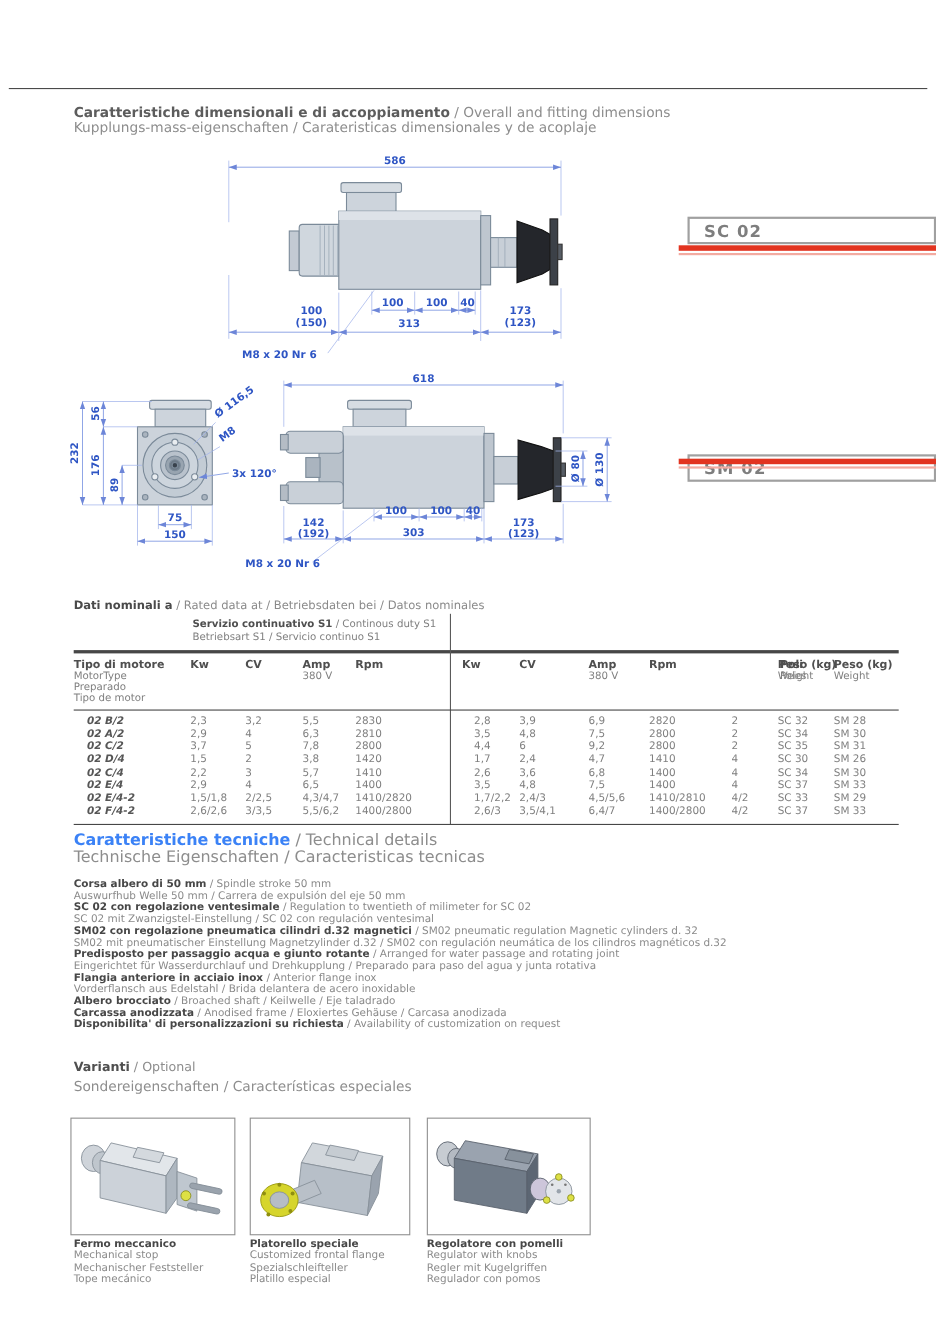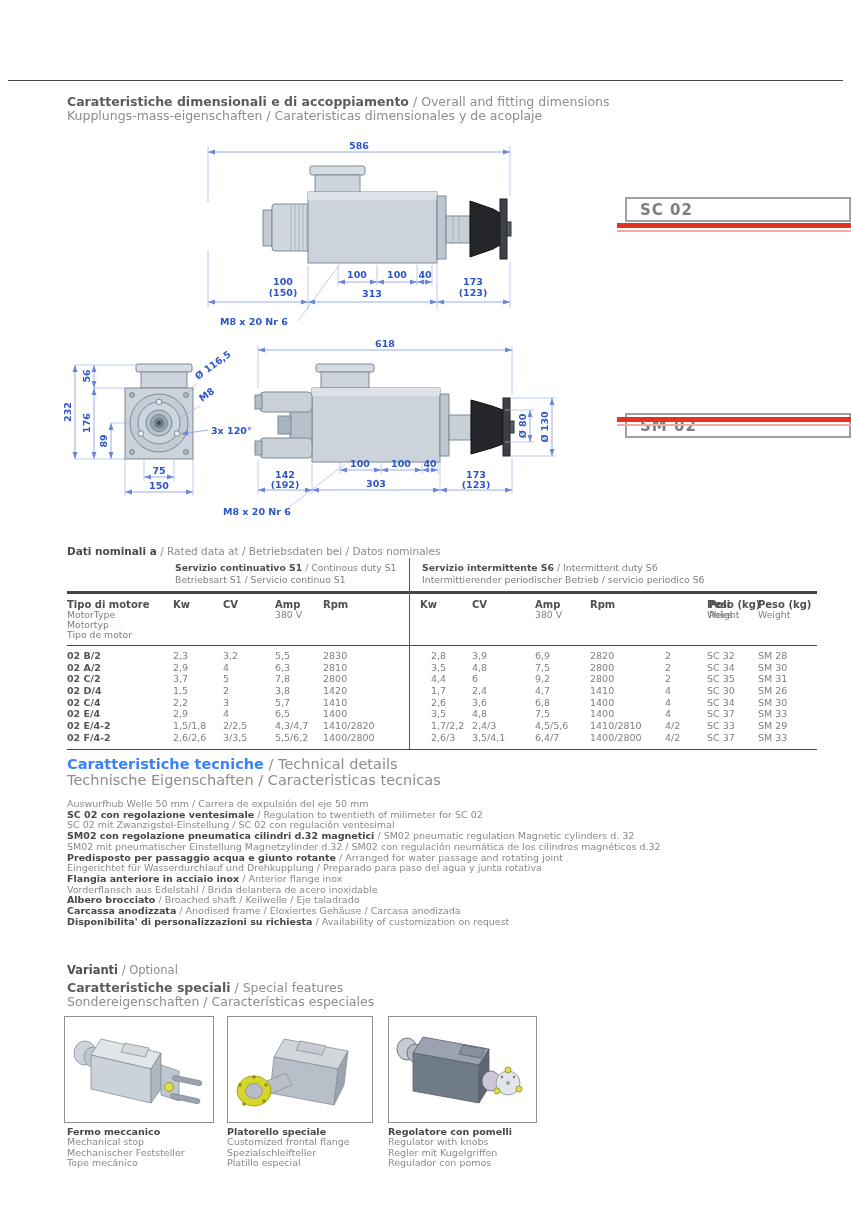--- a/index.html
+++ b/index.html
@@ -28,21 +28,21 @@
   .tbl .ttl b{color:#4a4a4a;}
   .grp{position:absolute;line-height:11.5px;font-size:9.3px;}
   .grp b{color:#4f4f4f;}
   .rule{position:absolute;background:#474747;}
   .vd{position:absolute;width:1px;background:#5a5a5a;}
   .colh{position:absolute;line-height:10px;font-size:9.3px;}
   .colh b{color:#4f4f4f;font-size:10px;}
   .rows{position:absolute;top:105px;left:0;width:750px;}
   .r{position:relative;height:11.7px;}
   .r span{position:absolute;top:0;white-space:nowrap;}
-  .m{left:0;font-weight:bold;color:#565656;}
+  .m{left:12px;font-weight:bold;color:#565656;font-style:italic;}
   .k1{left:106px}.v1{left:156px}.a1{left:208px}.p1{left:256px}
   .k2{left:364px}.v2{left:405px}.a2{left:468px}.p2{left:523px}
   .pl{left:598px}.scw{left:640px}.smw{left:691px}
   
   .tech{position:absolute;left:67px;top:799px;font-size:9.5px;line-height:10.7px;color:#8a8a8a;width:640px;}
   .tech b{color:#474747;}
   .vline{font-size:11.5px;color:#8d8d8d;}
   .vline b{color:#4f4f4f;}
   
   .feat-box{position:absolute;box-sizing:border-box;width:150px;height:107px;border:1px solid #8f8f8f;background:#fff;}
@@ -195,31 +195,27 @@
   <div class="redbar2" style="left:617px;top:424px;width:234px;"></div>
 
   <div class="tbl">
     <div class="ttl">
       <b>Dati nominali a</b><span> /  Rated data at /  Betriebsdaten bei /  Datos nominales</span>
     </div>
     <div class="grp" style="left:108px;top:17px;">
       <div><b>Servizio continuativo S1</b><span> / Continous duty S1</span></div>
       <div>Betriebsart S1 / Servicio continuo S1</div>
     </div>
-    <div class="grp" style="left:355px;top:17px;">
-      <div><b>Servizio intermittente S6</b><span> / Intermittent duty S6</span></div>
-      <div>Intermittierender periodischer Betrieb /  servicio periodico S6</div>
-    </div>
     <div class="rule" style="left:0;top:46px;width:750px;height:3px;"></div>
     <div class="vd" style="left:342px;top:13px;height:192px;"></div>
 
     <div class="colh" style="left:0;top:55px;">
       <b>Tipo di motore</b><br>
       <span>MotorType</span><br>
-      <span>Motortyp</span><br>
+      <span>Preparado</span><br>
       <span>Tipo de motor</span>
     </div>
     <div class="colh" style="left:106px;top:55px;"><b>Kw</b></div>
     <div class="colh" style="left:156px;top:55px;"><b>CV</b></div>
     <div class="colh" style="left:208px;top:55px;"><b>Amp</b><br><span>380 V</span></div>
     <div class="colh" style="left:256px;top:55px;"><b>Rpm</b></div>
     <div class="colh" style="left:353px;top:55px;"><b>Kw</b></div>
     <div class="colh" style="left:405px;top:55px;"><b>CV</b></div>
     <div class="colh" style="left:468px;top:55px;"><b>Amp</b><br><span>380 V</span></div>
     <div class="colh" style="left:523px;top:55px;"><b>Rpm</b></div>
@@ -345,39 +341,39 @@
     </div>
     <div class="rule" style="left:0;top:204px;width:750px;height:1px;"></div>
   </div>
 
   <div class="abs h2" style="left:67px;top:757px;">
     <div><b>Caratteristiche tecniche</b><span> / Technical details</span></div>
     <div>Technische Eigenschaften / Caracteristicas tecnicas</div>
   </div>
 
   <div class="tech">
+    <div><b>Corsa albero di 50 mm</b><span> / Spindle stroke 50 mm</span></div>
     <div>Auswurfhub Welle 50 mm /  Carrera de expulsión del eje 50 mm</div>
     <div><b>SC 02 con regolazione ventesimale</b><span> /  Regulation to twentieth of milimeter for SC 02</span></div>
     <div>SC 02 mit Zwanzigstel-Einstellung /  SC 02 con regulación ventesimal</div>
     <div><b>SM02 con regolazione pneumatica cilindri d.32 magnetici</b><span> /  SM02 pneumatic regulation Magnetic cylinders d. 32</span></div>
     <div>SM02 mit pneumatischer Einstellung Magnetzylinder d.32 /  SM02 con regulación neumática de los cilindros magnéticos d.32</div>
     <div><b>Predisposto per passaggio acqua e giunto rotante</b><span> /  Arranged for water passage and rotating joint</span></div>
     <div>Eingerichtet für Wasserdurchlauf und Drehkupplung /  Preparado para paso del agua y junta rotativa</div>
     <div><b>Flangia anteriore in acciaio inox</b><span> /  Anterior flange inox</span></div>
     <div>Vorderflansch aus Edelstahl /  Brida delantera de acero inoxidable</div>
     <div><b>Albero brocciato</b><span> /  Broached shaft /  Keilwelle /  Eje taladrado</span></div>
     <div><b>Carcassa anodizzata</b><span> /  Anodised frame /  Eloxiertes Gehäuse /  Carcasa anodizada</span></div>
     <div><b>Disponibilita' di personalizzazioni su richiesta</b><span> /  Availability of customization on request</span></div>
   </div>
 
   <div class="abs vline" style="left:67px;top:963px;">
     <b>Varianti</b><span> /  Optional</span>
   </div>
   <div class="abs h1" style="left:67px;top:981px;font-size:12.5px;">
-    <div><b>Caratteristiche speciali</b><span> / Special features</span></div>
     <div>Sondereigenschaften / Características especiales</div>
   </div>
 
   <div class="feat-box" style="left:64px;top:1016px;">
     <svg width="148" height="105" viewBox="0 0 148 105">
       <g stroke="#868f99" stroke-width="0.8">
         <ellipse cx="20" cy="36" rx="11" ry="12" fill="#cfd4da"></ellipse>
         <ellipse cx="28" cy="40" rx="9" ry="10" fill="#bfc6cd"></ellipse>
         <polygon points="36,22 96,36 86,52 26,38" fill="#e2e6ea"></polygon>
         <polygon points="26,38 86,52 86,86 26,72" fill="#ccd2d9"></polygon>

